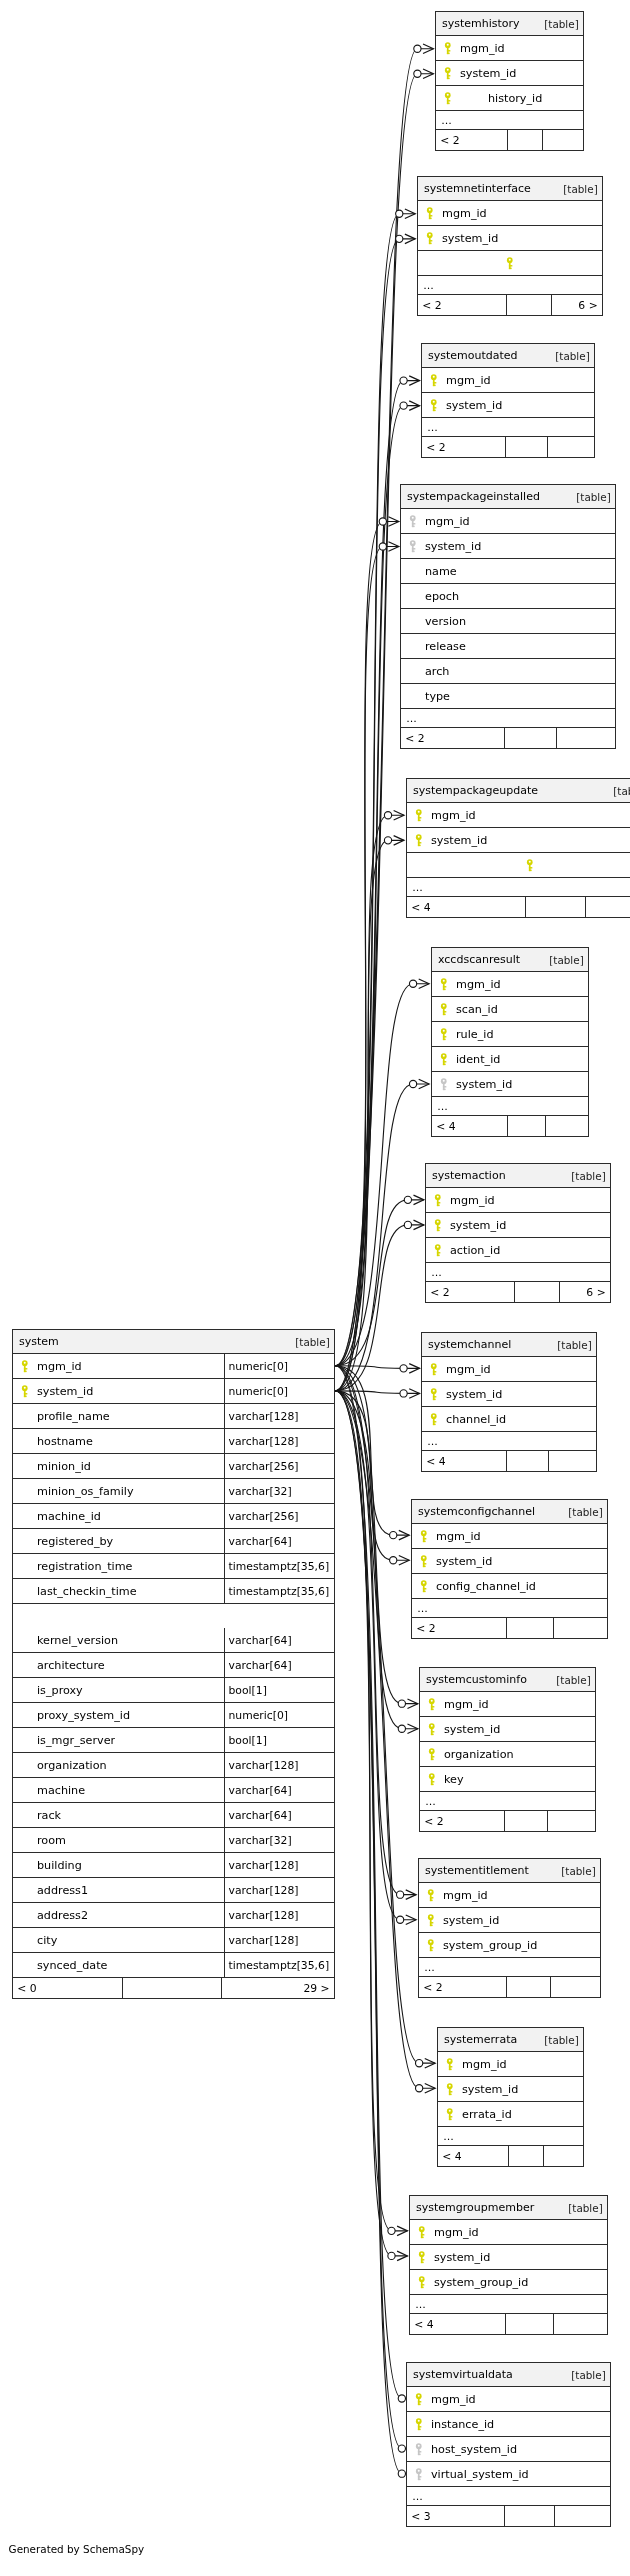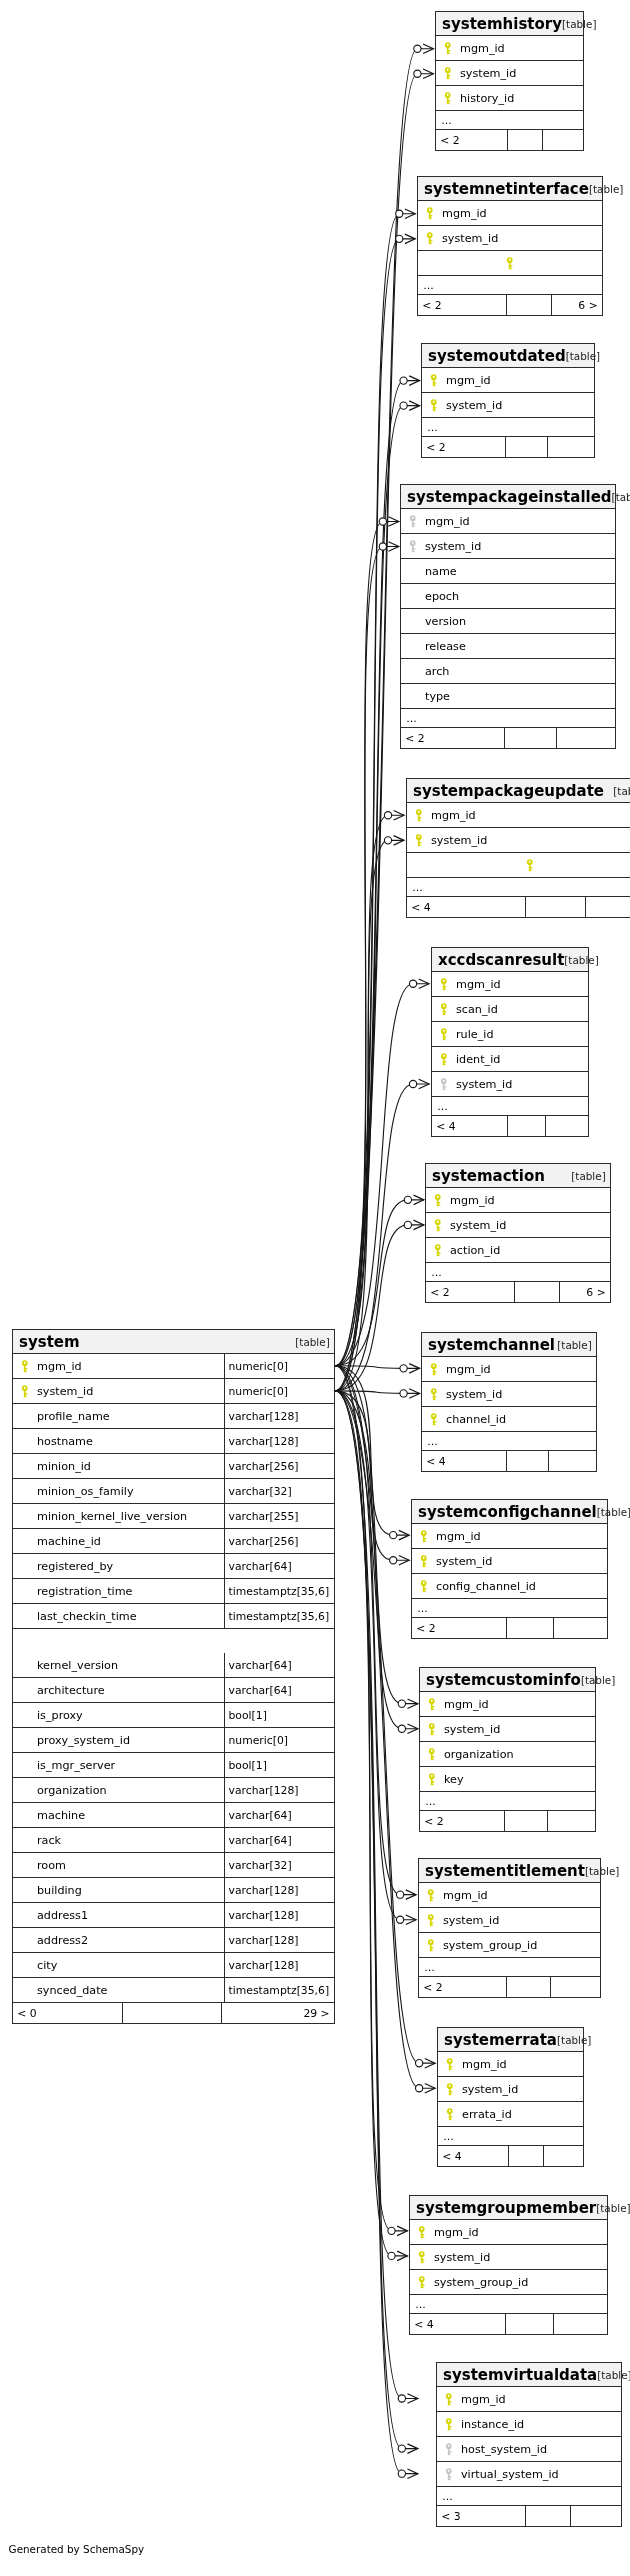--- a/index.html
+++ b/index.html
@@ -2,21 +2,21 @@
 <html style="font-size:14px"><head>
 <meta charset="utf-8">
 <style>
   html,body{margin:0;padding:0;background:#fff;}
   body{font-family:"DejaVu Sans", sans-serif; color:#000;}
   #canvas{position:relative;width:630px;height:2576px;background:#fff;overflow:hidden;}
   #rel-lines{position:absolute;left:0;top:0;z-index:0;}
   .table-box{position:absolute;z-index:1;background:#fff;border:1.7px solid #2b2b2b;box-sizing:border-box;}
   .tbl-header{display:flex;justify-content:space-between;align-items:center;background:#f2f2f2;
               border-bottom:1.7px solid #2b2b2b;box-sizing:border-box;height:24px;padding:0 4.3px 0 6px;}
-  .tbl-title{font-weight:bold;font-size:15px;}
+  .tbl-title{font-weight:normal;font-size:11px;}
   .tbl-badge{font-size:10.4px;color:#222;}
   .col-row{position:relative;display:flex;align-items:center;height:25px;box-sizing:border-box;
            border-bottom:1.3px solid #2b2b2b;background:#fff;font-size:11.2px;}
   .col-row:last-of-type{border-bottom:none;}
   .key-slot{width:24px;flex:0 0 24px;display:flex;justify-content:center;align-items:center;}
   .col-name{white-space:nowrap;overflow:hidden;}
   .type-cell{position:absolute;right:0;top:0;height:100%;display:flex;align-items:center;
              border-left:1.3px solid #2b2b2b;padding-left:3.5px;font-size:10.8px;box-sizing:border-box;
              white-space:nowrap;overflow:hidden;}
   .ellipsis-row{height:19px;display:flex;align-items:center;padding-left:5.2px;font-size:11.2px;
@@ -168,25 +168,20 @@
                  <span class="col-name">minion_id</span>
           <span class="type-cell" style="width:110px">varchar[256]</span>
         </div>
         <div class="col-row" style="border-bottom: 1.3px solid rgb(43, 43, 43);">
           <span class="key-slot"></span>
                  <span class="col-name">minion_os_family</span>
           <span class="type-cell" style="width:110px">varchar[32]</span>
         </div>
         <div class="col-row" style="border-bottom: 1.3px solid rgb(43, 43, 43);">
           <span class="key-slot"></span>
-                 <span class="col-name">minion_kernel_live_version</span>
-          <span class="type-cell" style="width:110px">varchar[255]</span>
-        </div>
-        <div class="col-row" style="border-bottom: 1.3px solid rgb(43, 43, 43);">
-          <span class="key-slot"></span>
                  <span class="col-name">machine_id</span>
           <span class="type-cell" style="width:110px">varchar[256]</span>
         </div>
         <div class="col-row" style="border-bottom: 1.3px solid rgb(43, 43, 43);">
           <span class="key-slot"></span>
                  <span class="col-name">registered_by</span>
           <span class="type-cell" style="width:110px">varchar[64]</span>
         </div>
         <div class="col-row" style="border-bottom: 1.3px solid rgb(43, 43, 43);">
           <span class="key-slot"></span>
@@ -296,21 +291,21 @@
             <svg width="9.5" height="13" viewBox="0 0 11 15">
     <circle cx="5.5" cy="3.6" r="3.3" fill="#d6d600"></circle>
     <circle cx="5.5" cy="3.2" r="1.15" fill="#ffffff"></circle>
     <rect x="4.5" y="6.5" width="2" height="7.5" fill="#d6d600"></rect>
     <rect x="4.5" y="9.3" width="4" height="1.7" fill="#d6d600"></rect>
     <rect x="4.5" y="12.3" width="3.2" height="1.7" fill="#d6d600"></rect>
   </svg>
           </span>
                  <span class="col-name">system_id</span>
         </div>
-        <div class="col-row" style="border-bottom: 1.3px solid rgb(43, 43, 43);">
+        <div class="col-row" style="border-bottom: 1.3px solid rgb(43, 43, 43); gap: 28px;">
           <span class="key-slot">
             <svg width="9.5" height="13" viewBox="0 0 11 15">
     <circle cx="5.5" cy="3.6" r="3.3" fill="#d6d600"></circle>
     <circle cx="5.5" cy="3.2" r="1.15" fill="#ffffff"></circle>
     <rect x="4.5" y="6.5" width="2" height="7.5" fill="#d6d600"></rect>
     <rect x="4.5" y="9.3" width="4" height="1.7" fill="#d6d600"></rect>
     <rect x="4.5" y="12.3" width="3.2" height="1.7" fill="#d6d600"></rect>
   </svg>
           </span>
                  <span class="col-name">history_id</span>
@@ -927,21 +922,21 @@
           </span>
                  <span class="col-name">system_group_id</span>
         </div>
         <div class="ellipsis-row">...</div>
         <div class="footer-row">
           <span class="footer-cell left" style="width:48%">&lt; 4</span>
      <span class="footer-cell mid" style="width:25%"></span>
      <span class="footer-cell right" style="width:27%"></span>
         </div>
       </div>
-      <div class="table-box" style="left: 436px; top: 2362px; width: 186px;">
+      <div class="table-box" style="left: 406px; top: 2362px; width: 205px;">
         <div class="tbl-header">
           <span class="tbl-title">systemvirtualdata</span>
                    <span class="tbl-badge">[table]</span>
         </div>
         <div class="col-row" style="border-bottom: 1.3px solid rgb(43, 43, 43);">
           <span class="key-slot">
             <svg width="9.5" height="13" viewBox="0 0 11 15">
     <circle cx="5.5" cy="3.6" r="3.3" fill="#d6d600"></circle>
     <circle cx="5.5" cy="3.2" r="1.15" fill="#ffffff"></circle>
     <rect x="4.5" y="6.5" width="2" height="7.5" fill="#d6d600"></rect>

